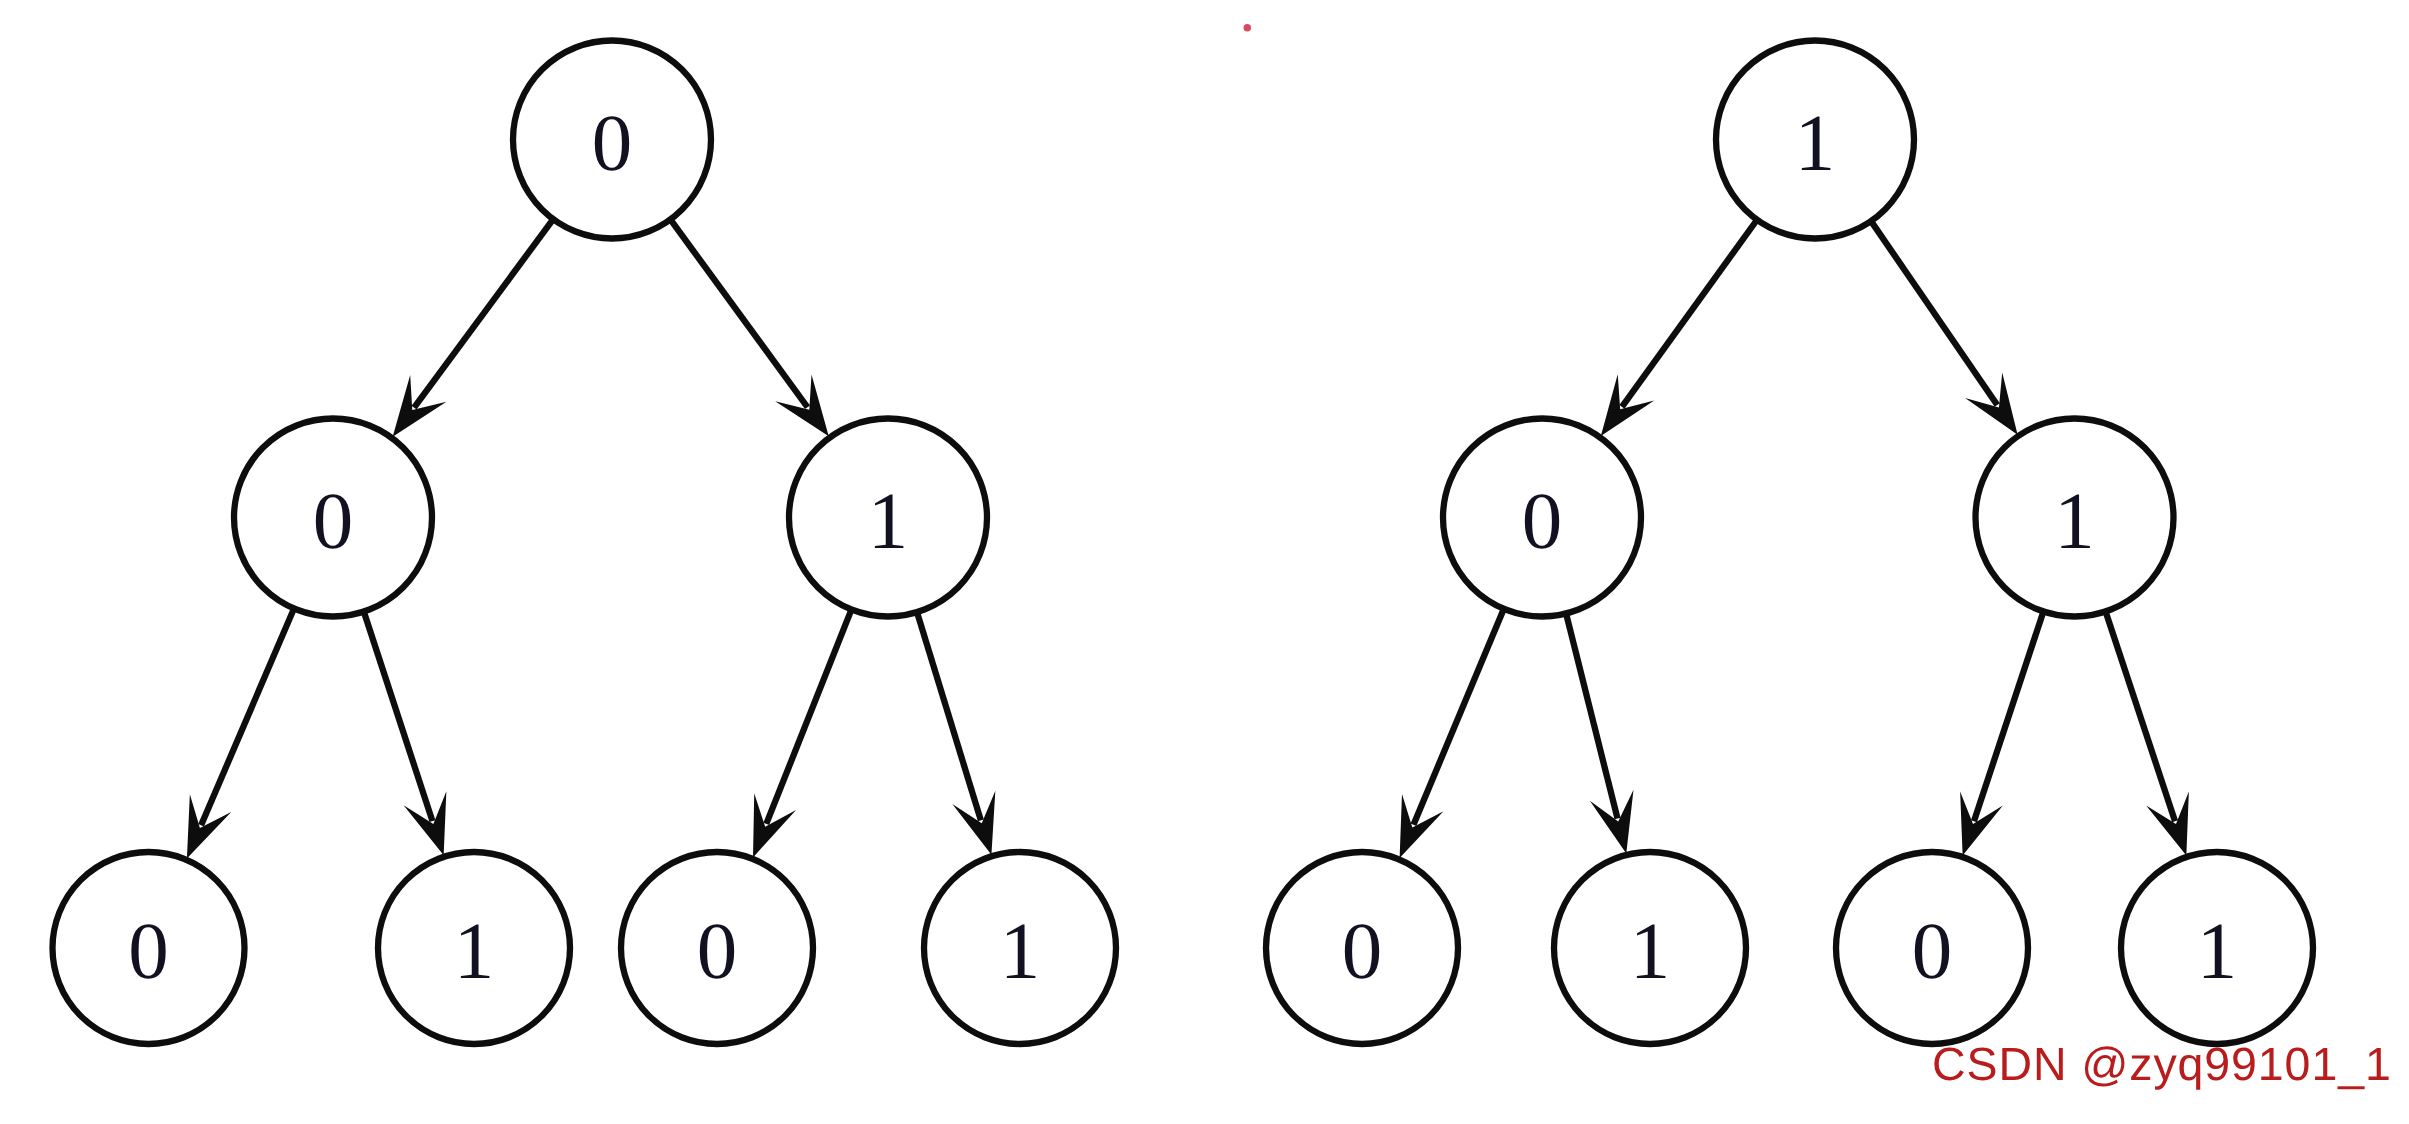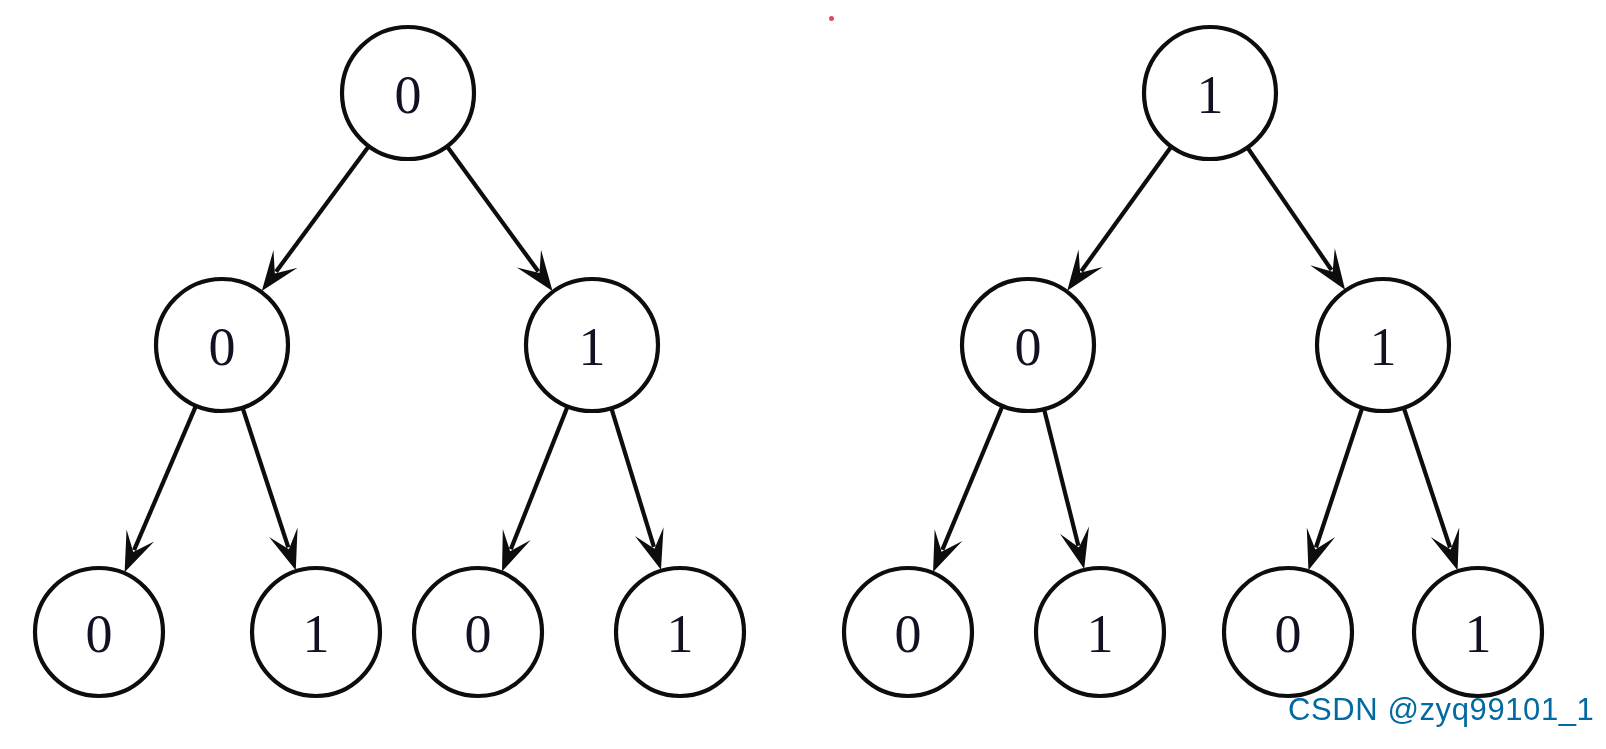--- a/index.html
+++ b/index.html
@@ -173,17 +173,17 @@
           <circle cx="1288" cy="632" r="64" class="node-circle"></circle>
           <text x="1288" y="634" class="node-label">0</text>
         </g>
         <g>
           <circle cx="1478" cy="632" r="64" class="node-circle"></circle>
           <text x="1478" y="634" class="node-label">1</text>
         </g>
       </g>
     </svg>
 
-  <div class="watermark" style="left: 1288px; top: 692px; color: #0369a1;">CSDN @zyq99101_1</div>
+  <div class="watermark" style="left: 1288px; top: 692px; color: #b91c1c;">CSDN @zyq99101_1</div>
 
   <div class="speck" style="left: 829px; top: 16px; width: 5px; height: 5px; background: rgb(217, 74, 94);"></div>
 
 </div>
 
 </body></html>

